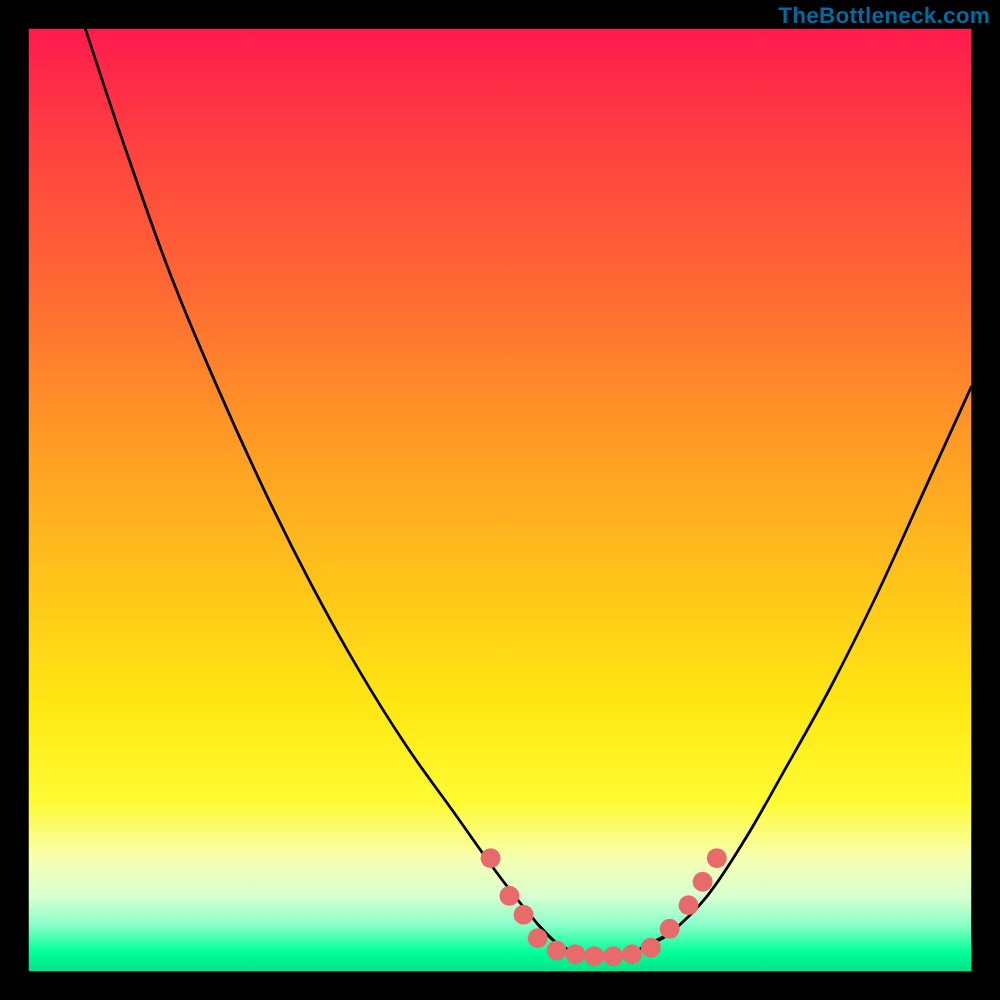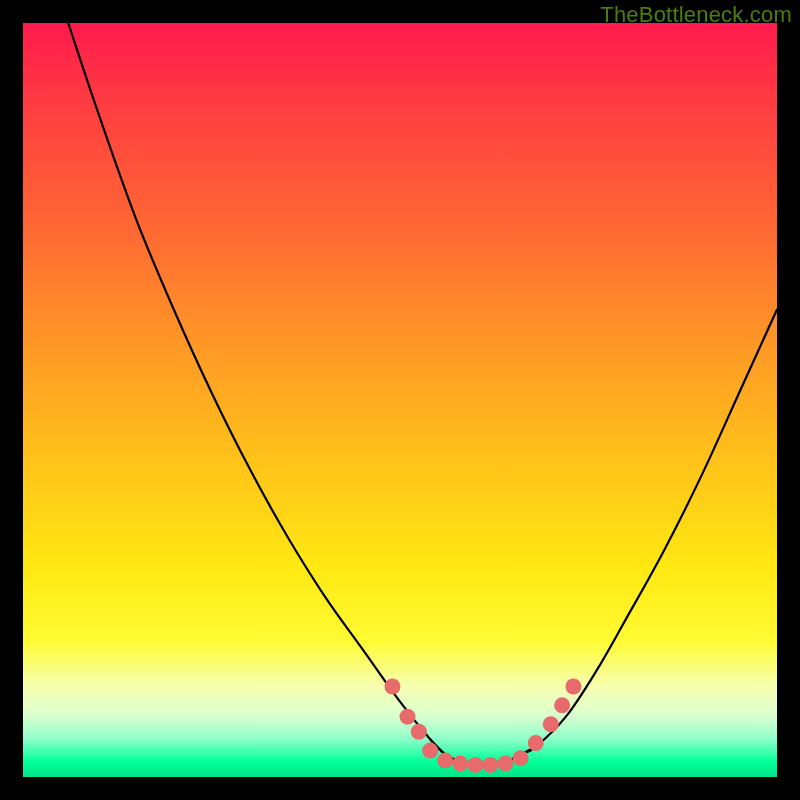--- a/index.html
+++ b/index.html
@@ -46,23 +46,23 @@
     top: 0;
     width: 754px;
     height: 754px;
     overflow: visible;
   }
   .watermark {
     position: absolute;
     top: 2px;
     right: 8px;
     font-family: Arial, Helvetica, sans-serif;
-    font-size: 22px;
-    font-weight: 400;
-    color: #4d7c0f;
+    font-size: 18px;
+    font-weight: 700;
+    color: #0369a1;
     letter-spacing: 0.2px;
     user-select: none;
   }
 </style>
 </head>
 <body>
 
 <div class="watermark">TheBottleneck.com</div>
 
 <div class="frame">

